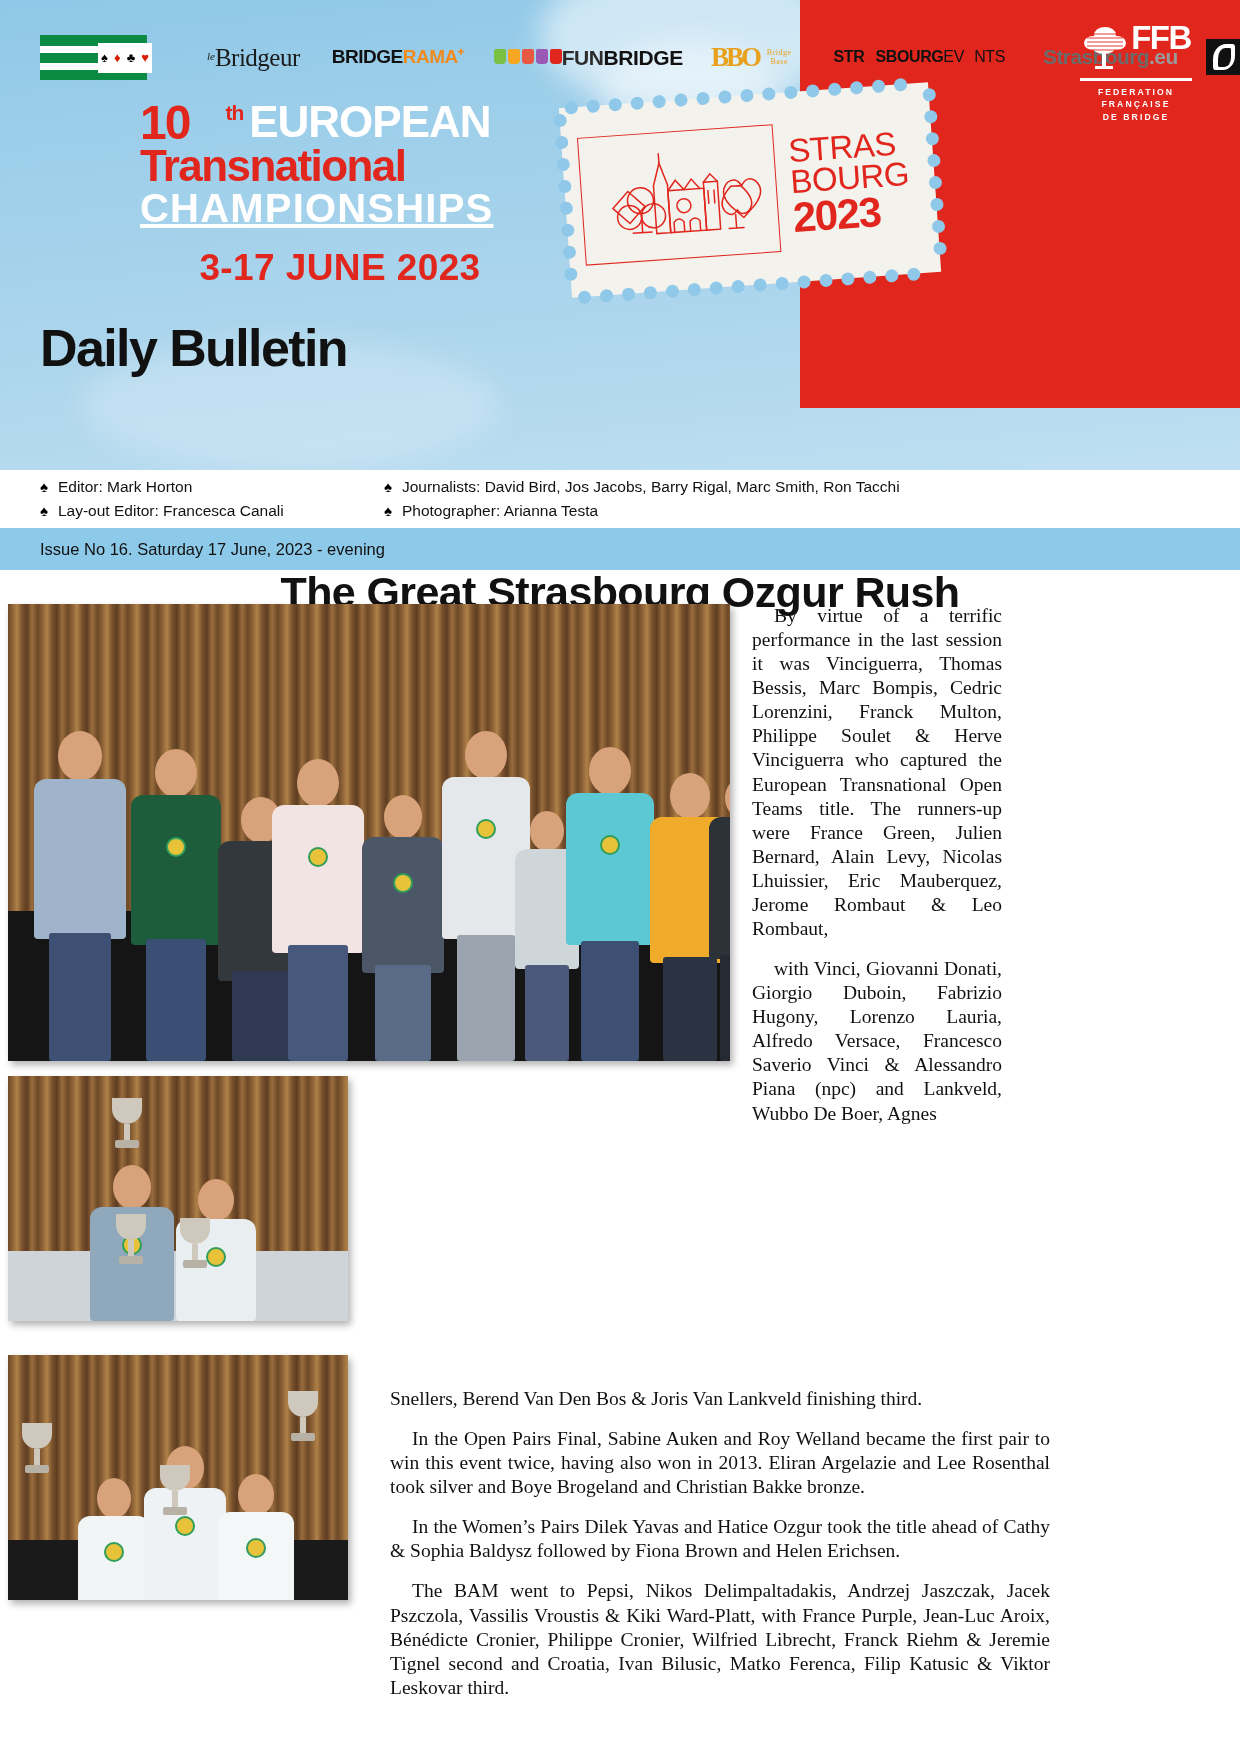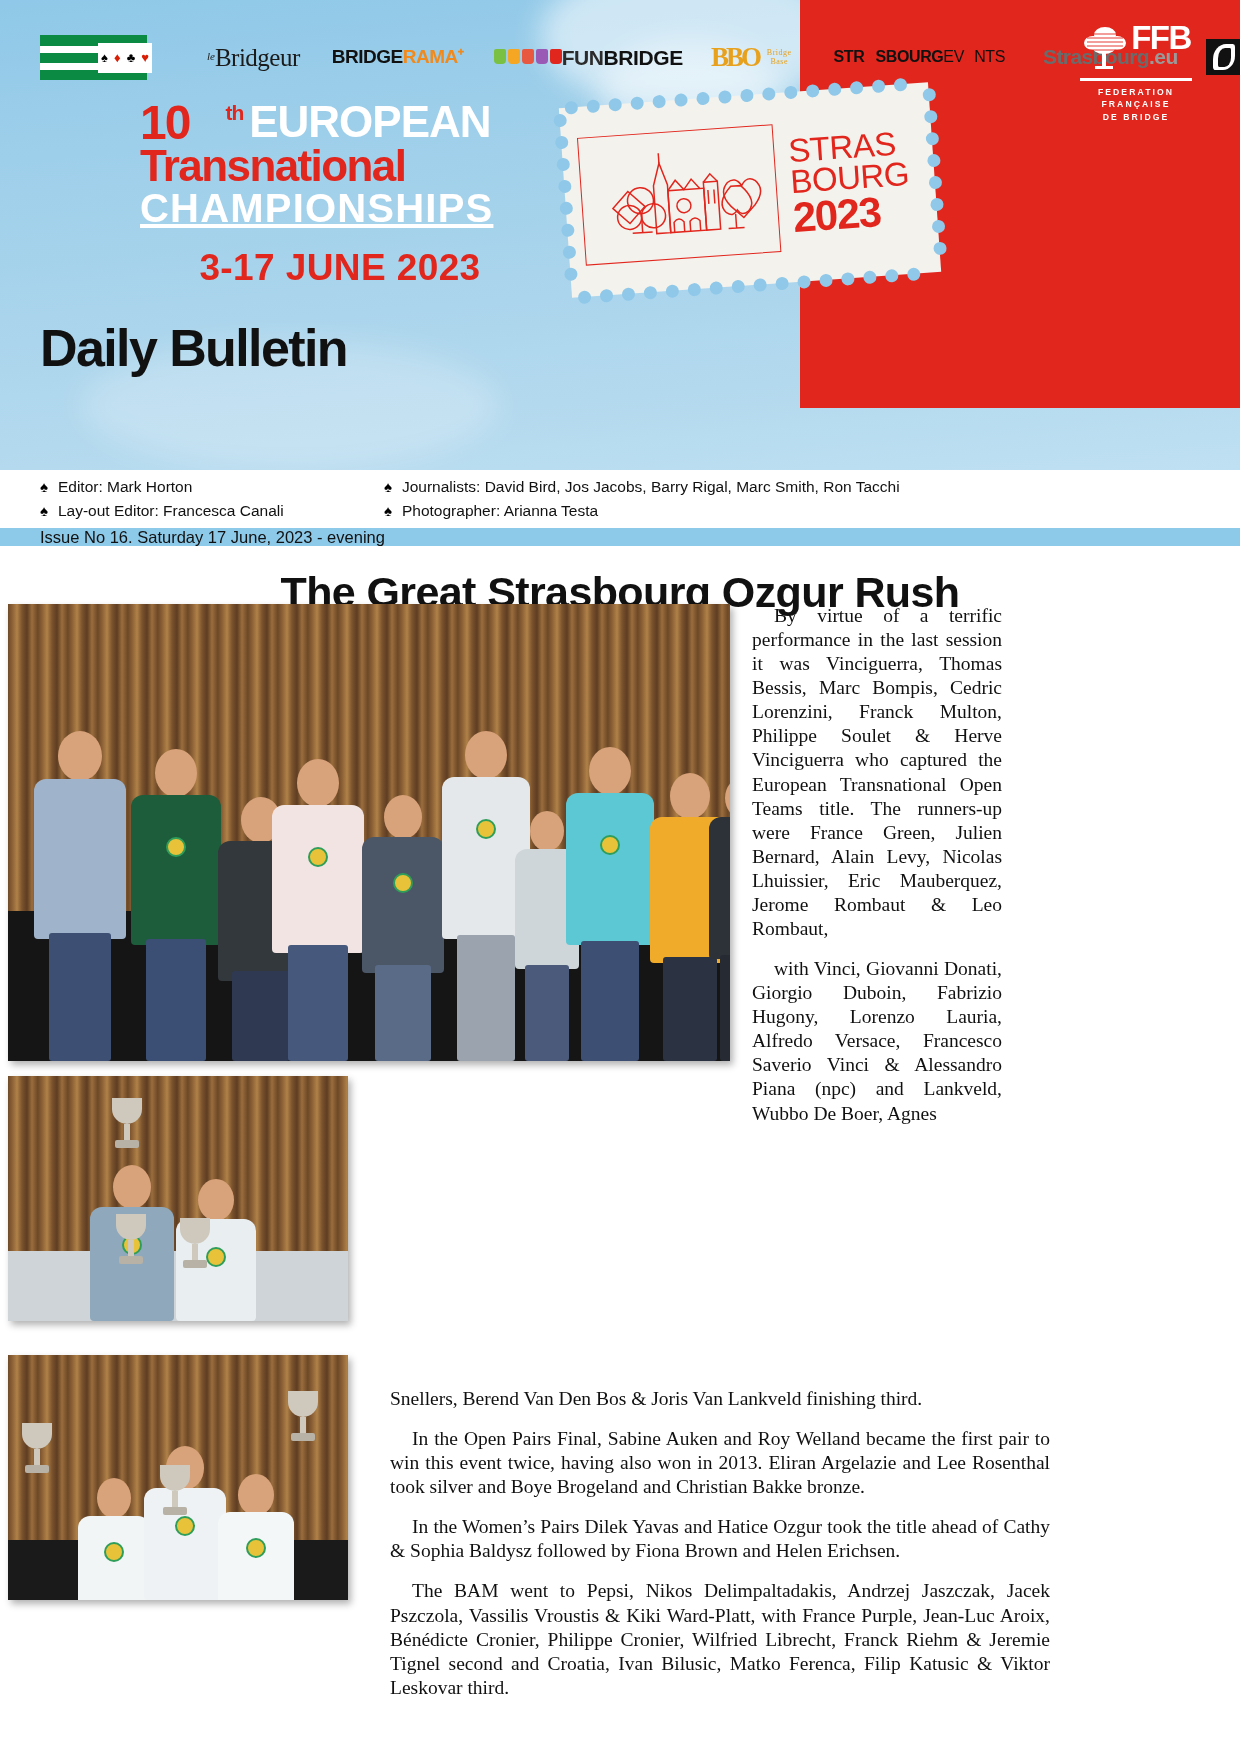--- a/index.html
+++ b/index.html
@@ -158,21 +158,21 @@
   .credits .colA{width:380px;padding-left:40px;box-sizing:border-box;}
   .credits .colB{flex:1;padding-left:4px;}
   .cred-line{
     display:flex;align-items:baseline;gap:10px;
     font-size:15.5px;color:#111;line-height:1.55;
   }
   .cred-line .sp-ic{font-size:15px;color:#000;line-height:1;}
 
   
   .issuebar{
-    position:absolute;left:0;top:528px;width:1240px;height:18px;background:#8dc9e8;
+    position:absolute;left:0;top:528px;width:1240px;height:42px;background:#8dc9e8;
     display:flex;align-items:center;
   }
   .issuebar .txt{margin-left:40px;font-size:16.5px;color:#111;}
 
   
   .headline{
     position:absolute;left:0;top:568px;width:1240px;text-align:center;
     font-size:43px;font-weight:bold;color:#111;letter-spacing:-.6px;
   }
 

